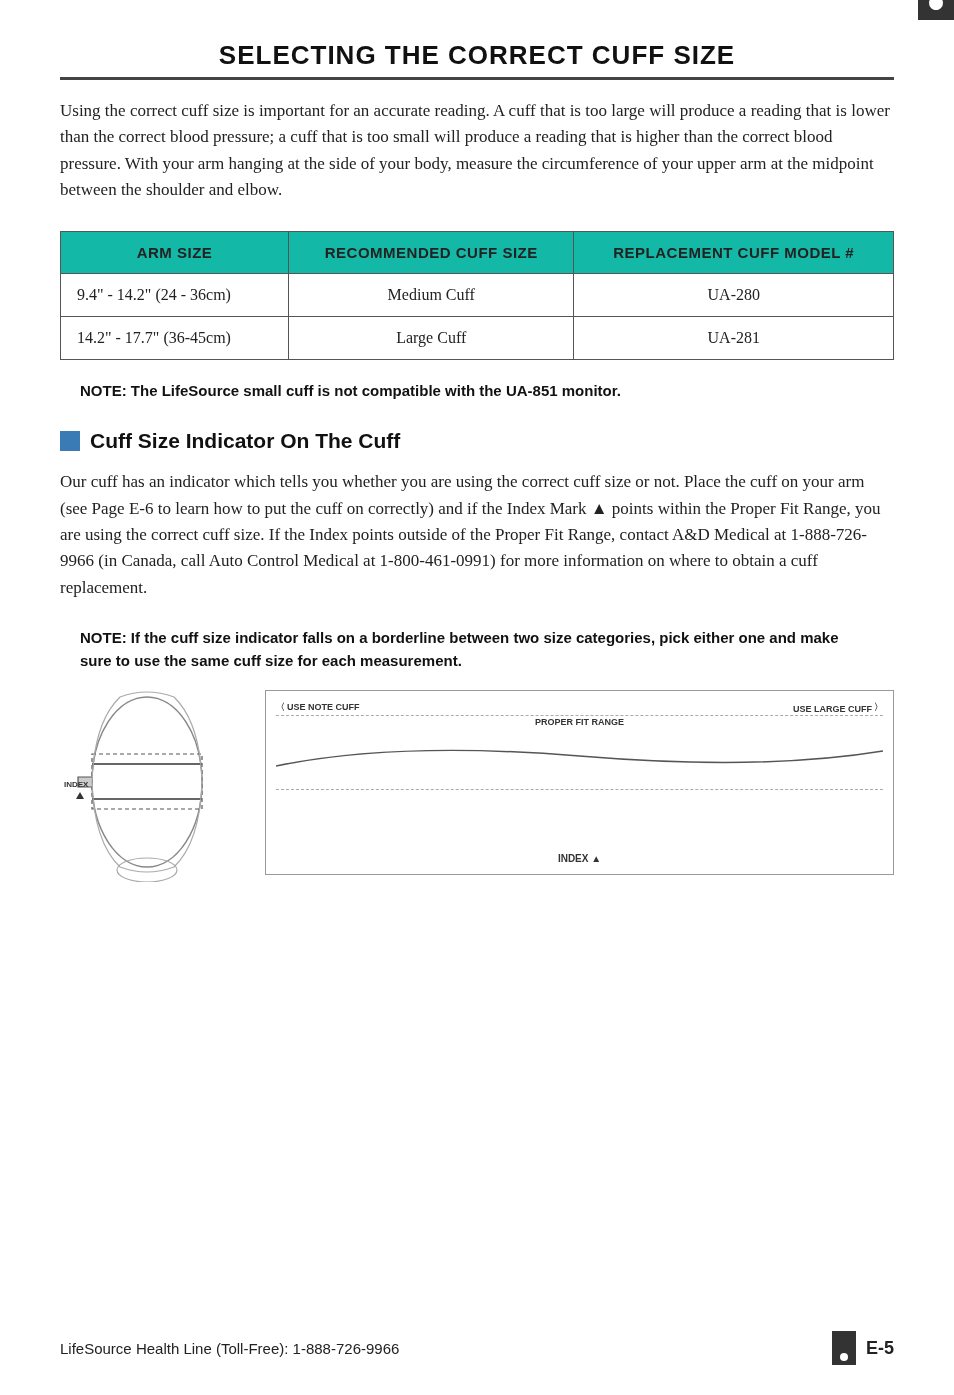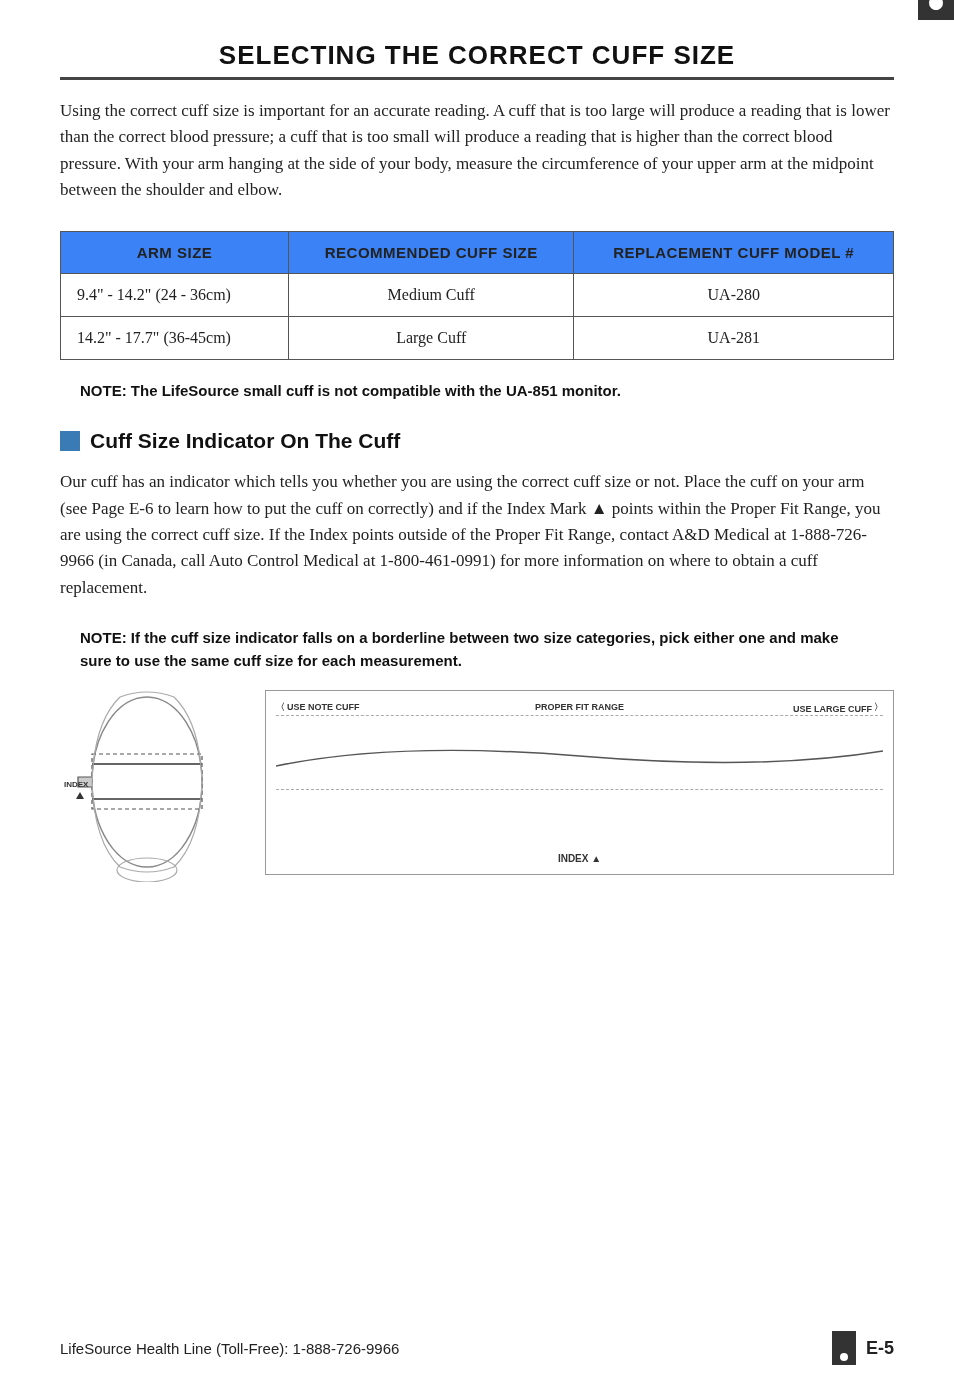--- a/index.html
+++ b/index.html
@@ -78,21 +78,21 @@
       font-size: 16px;
     }
     .cuff-table th {
       border: 1.5px solid #555;
       padding: 12px 10px;
       text-align: center;
       font-weight: 900;
       font-family: Arial, sans-serif;
       font-size: 15px;
       letter-spacing: 0.5px;
-      background: #3b82f6;
+      background: #14b8a6;
       margin-left: 32px;
     }
     .cuff-table td {
       border: 1.5px solid #555;
       padding: 12px 16px;
       text-align: center;
       font-size: 16px;
     }
     .cuff-table td:first-child {
       text-align: left;
@@ -242,21 +242,21 @@
       display: flex;
       justify-content: space-between;
       font-family: Arial, sans-serif;
       font-size: 9px;
       font-weight: 700;
       color: #333;
     }
 
     .label-center-top {
       position: absolute;
-      top: 1px;
+      top: 16px;
       left: 50%;
       transform: translateX(-50%);
       font-family: Arial, sans-serif;
       font-size: 9px;
       font-weight: 700;
       color: #333;
       white-space: nowrap;
     }
 
     .index-bottom-label {

